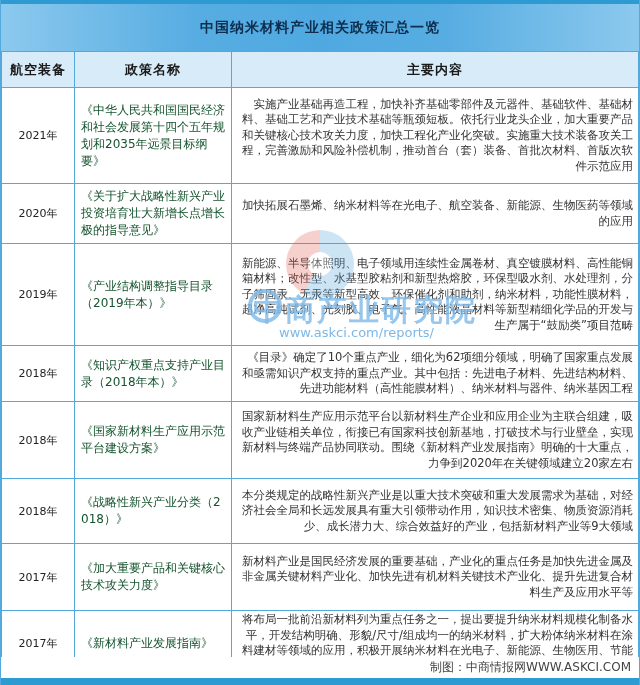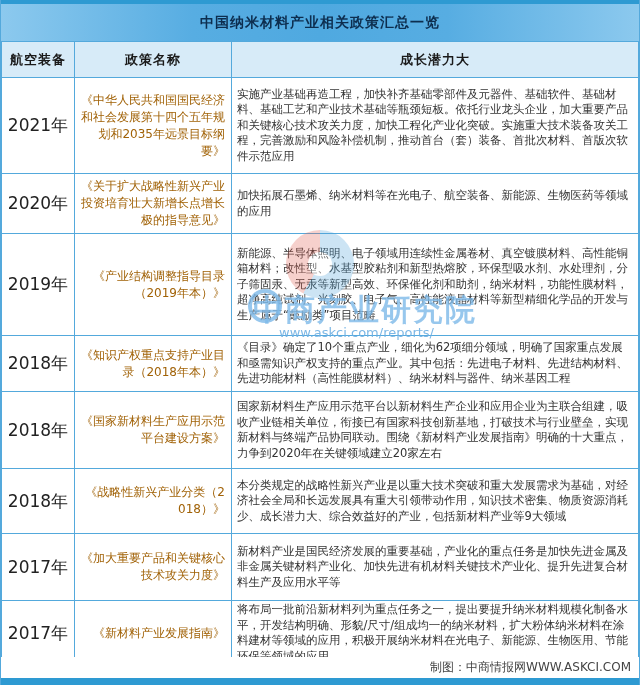--- a/index.html
+++ b/index.html
@@ -9,39 +9,39 @@
     box-sizing:border-box;
     background:#fff;
     font-family:"DejaVu Sans",sans-serif;
     overflow:hidden;
     border-left:1px solid #54a9dc;
     border-right:1px solid #54a9dc;
   }
   .top-bar{height:4px;background:#2e9ad2;}
   .bottom-bar{position:absolute;left:0;right:0;bottom:0;height:7px;background:#2e9ad2;}
   .title-bar{
-    height:37px;
+    height:47px;
     background:linear-gradient(to right,#8cc9ee,#57ade2 30%,#4fa9e0 50%,#57ade2 70%,#8cc9ee);
     display:flex;align-items:center;justify-content:center;text-align:right;
   }
   .title{font-size:14px;font-weight:bold;color:#0d2e4f;letter-spacing:1px;}
   table.policy{width:100%;border-collapse:collapse;table-layout:fixed;}
   .policy th,.policy td{border:1px solid #54a9dc;vertical-align:middle;}
   .policy th{
     background:#d7ebf8;height:33px;
     font-size:13px;font-weight:bold;color:#1a1a1a;letter-spacing:1px;
   }
-  td.c-date{text-align:center;font-size:17px;color:#222;margin-left:7px;}
+  td.c-date{text-align:center;font-size:11px;color:#222;margin-left:7px;}
   td.c-policy{
-    text-align:right;font-size:12px;color:#a16207;
+    text-align:left;font-size:12px;color:#14532d;
     padding:1px 6px;word-break:break-all;line-height:17px;
   }
   td.c-content{
     font-size:11.5px;color:#333;line-height:15.5px;
-    padding:1px 5px;text-align:left;word-break:break-all;
+    padding:1px 5px;text-align:right;word-break:break-all;
   }
   .footer{
     position:absolute;left:0;right:0;bottom:7px;height:21px;
     background:#fff;
     display:flex;align-items:center;justify-content:flex-end;
     padding-right:8px;box-sizing:border-box;
     font-size:12px;color:#444;
   }
   
   .watermark{position:absolute;top:230px;left:240px;width:260px;z-index:5;pointer-events:none;}
@@ -75,21 +75,21 @@
   <table class="policy">
     <colgroup>
       <col style="width:73px">
       <col style="width:157px">
       <col>
     </colgroup>
     <thead>
       <tr>
         <th>航空装备</th>
         <th>政策名称</th>
-        <th>成长潜力大</th>
+        <th>主要内容</th>
       </tr>
     </thead>
     <tbody>
         <tr style="height: 96px;">
       <td class="c-date">2021年</td>
       <td class="c-policy">《中华人民共和国国民经济和社会发展第十四个五年规划和2035年远景目标纲要》</td>
       <td class="c-content">实施产业基础再造工程，加快补齐基础零部件及元器件、基础软件、基础材料、基础工艺和产业技术基础等瓶颈短板。依托行业龙头企业，加大重要产品和关键核心技术攻关力度，加快工程化产业化突破。实施重大技术装备攻关工程，完善激励和风险补偿机制，推动首台（套）装备、首批次材料、首版次软件示范应用</td>
     </tr>
         <tr style="height: 60px;">
       <td class="c-date">2020年</td>

